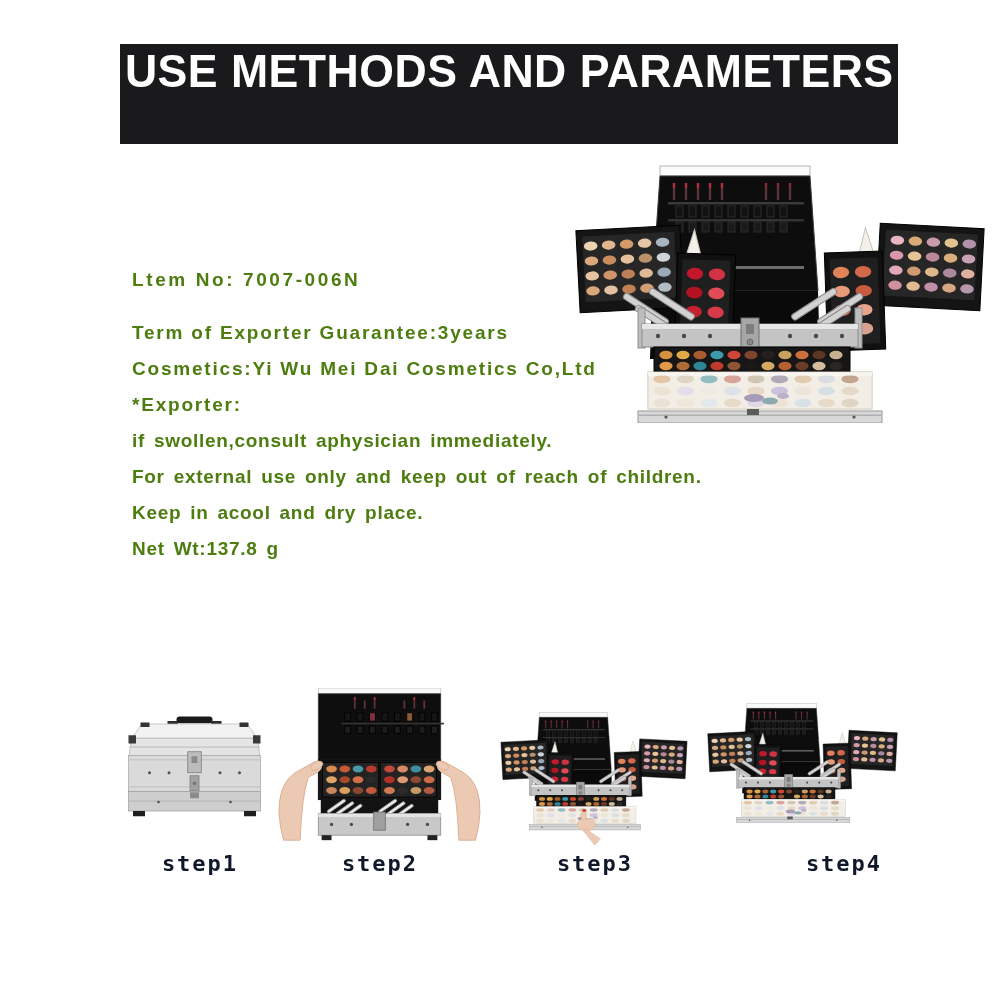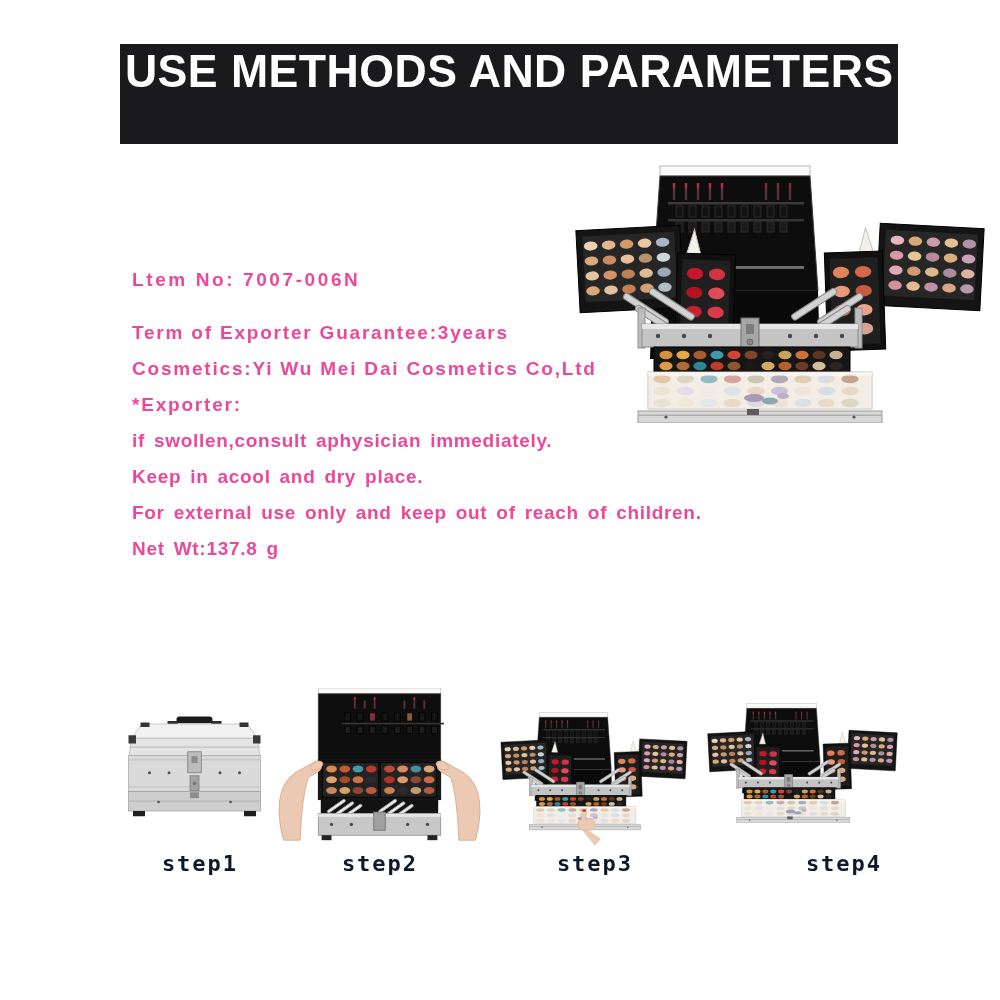--- a/index.html
+++ b/index.html
@@ -2,21 +2,21 @@
 <html><head>
 <meta charset="utf-8">
 <style>
   html,body{margin:0;padding:0;background:#fff;}
   .page{position:relative;width:1000px;height:1000px;background:#ffffff;overflow:hidden;
         font-family:"Liberation Sans",sans-serif;}
   .banner{position:absolute;left:120px;top:3px;width:778px;height:100px;background:#1a1a1c;
           display:flex;justify-content:center;margin-top:41px;}
   .banner h1{margin:0;color:#ffffff;font-size:46px;font-weight:600;letter-spacing:0.5px;
              transform:scaleX(0.97);white-space:nowrap;}
-  .info{position:absolute;left:132px;top:262px;color:#ec4899;font-weight:bold;font-size:19px;}
+  .info{position:absolute;left:132px;top:262px;color:#4d7c0f;font-weight:bold;font-size:19px;}
   .info p{margin:0;line-height:36px;white-space:nowrap;}
   .ls-wide{letter-spacing:2.6px;}
   .ls-mid{letter-spacing:1.8px;}
   .ls-narrow{letter-spacing:0.7px;word-spacing:3px;}
   .gap-after{margin-bottom:17px !important;}
   .photo{position:absolute;}
   .caption{position:absolute;top:851px;width:160px;text-align:center;color:#0f172a;
            font-family:"DejaVu Sans Mono",monospace;font-weight:bold;font-size:22px;
            letter-spacing:2px;}
   svg{display:block;}
@@ -396,22 +396,22 @@
   <header class="banner">
     <h1>USE METHODS AND PARAMETERS</h1>
   </header>
 
   <section class="info">
     <p class="ls-wide gap-after">Ltem No: 7007-006N</p>
     <p class="ls-mid">Term of Exporter Guarantee:3years</p>
     <p class="ls-mid">Cosmetics:Yi Wu Mei Dai Cosmetics Co,Ltd</p>
     <p class="ls-mid">*Exporter:</p>
     <p class="ls-narrow">if swollen,consult aphysician immediately.</p>
+    <p class="ls-narrow">For external use only and keep out of reach of children.</p>
     <p class="ls-narrow">Keep in acool and dry place.</p>
-    <p class="ls-narrow">For external use only and keep out of reach of children.</p>
     <p class="ls-narrow">Net Wt:137.8 g</p>
   </section>
 
   <figure class="photo" style="left:570px;top:158px;margin:0;">
     <svg width="420" height="265" viewBox="0 0 420 265">
       <use href="#case-open"></use>
     </svg>
   </figure>
 
   <figure class="photo" style="left:112px;top:714px;margin:0;">

